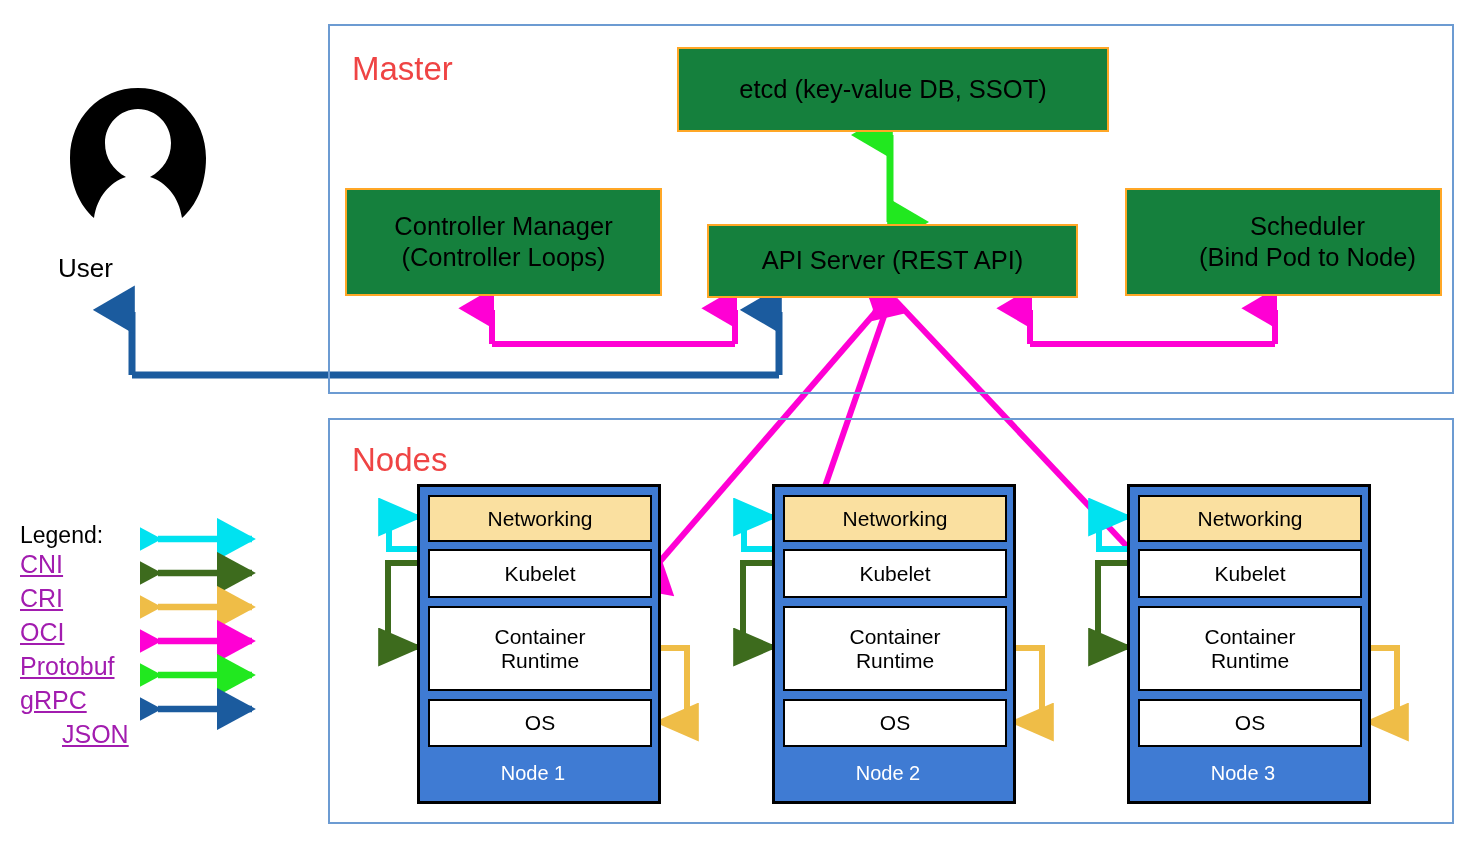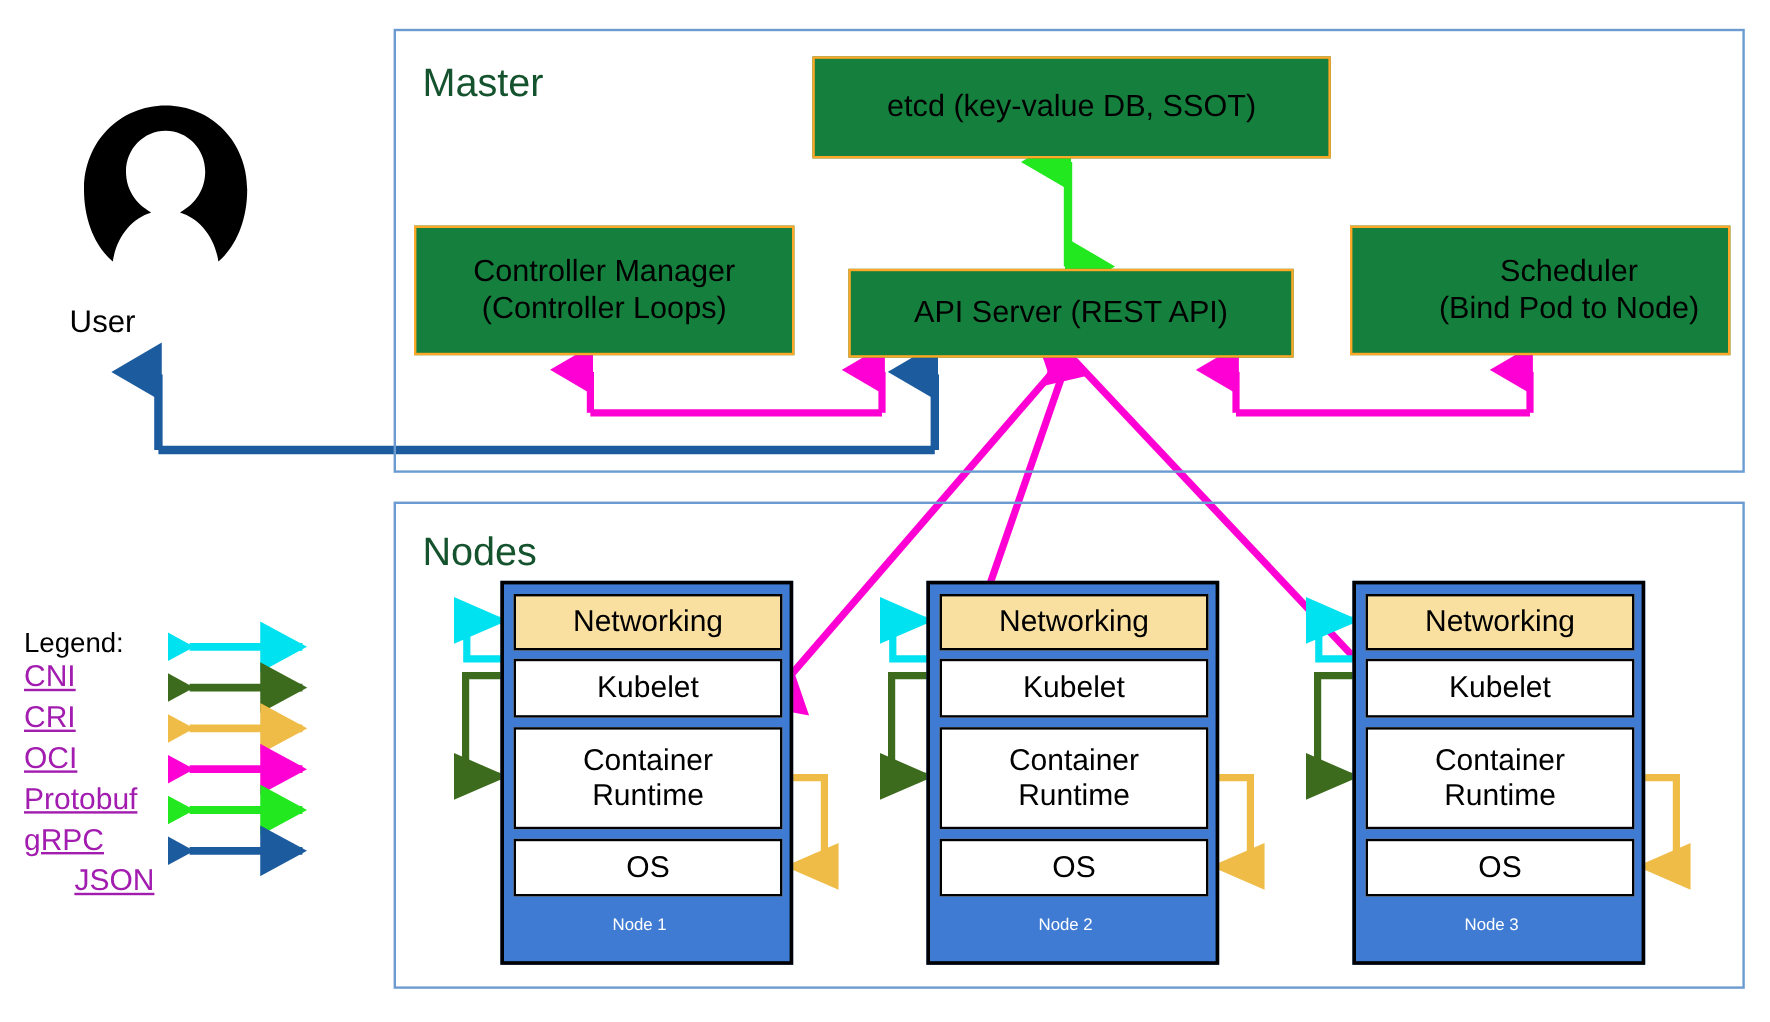--- a/index.html
+++ b/index.html
@@ -23,21 +23,21 @@
   }
   .group-box {
     position: absolute;
     border: 2px solid #6C9BD2;
     background: transparent;
     box-sizing: border-box;
   }
   .group-title {
     position: absolute;
     font-size: 33px;
-    color: #14532d;
+    color: #ef4444;
     white-space: nowrap;
   }
   .mbox {
     position: absolute;
     border: 2px solid #FFA726;
     background: #15803d;
     box-sizing: border-box;
     display: flex;
     align-items: center;
     justify-content: center;
@@ -54,31 +54,31 @@
   }
   .layer {
     position: absolute;
     border: 2px solid #000000;
     box-sizing: border-box;
     background: #ffffff;
     display: flex;
     align-items: center;
     justify-content: center;
     text-align: center;
-    font-size: 25px;
+    font-size: 21px;
     color: #000000;
     line-height: 1.14;
   }
   .layer.net { background: #FAE0A0; }
   .node-label {
     position: absolute;
     left: 0; right: 12px;
     text-align: center;
     color: #ffffff;
-    font-size: 14px;
+    font-size: 20px;
   }
   .user-icon {
     position: absolute;
     width: 148px;
     height: 148px;
   }
   .user-label {
     position: absolute;
     font-size: 26px;
     color: #000000;

